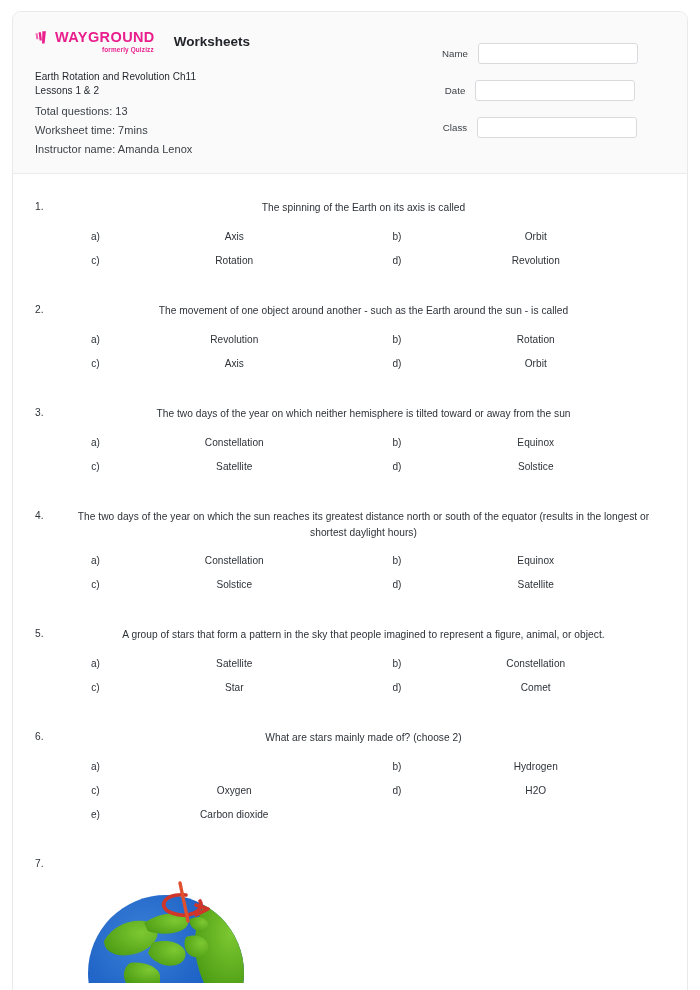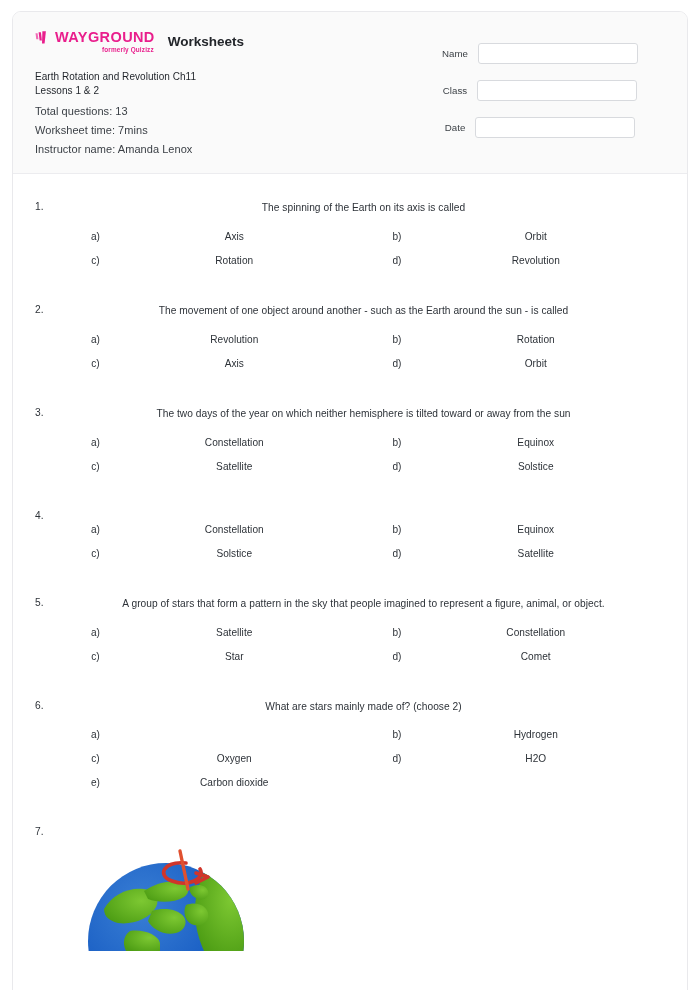--- a/index.html
+++ b/index.html
@@ -24,21 +24,21 @@
   .header {
     background: #fafafa;
     border-bottom: 1px solid #ececef;
     padding: 17px 22px 18px 22px;
     display: flex;
     justify-content: space-between;
     align-items: flex-start;
     min-height: 152px;
   }
   .header-left { width: 330px; }
-  .brandrow { display: flex; align-items: center; gap: 13px; }
+  .brandrow { display: flex; align-items: center; gap: 19px; }
   .logo-wrap { display: flex; flex-direction: column; align-items: flex-end; }
   .logo-main { display: flex; align-items: center; gap: 3px; }
   .logo-mark { display: block; }
   .logo-word {
     font-size: 14.5px;
     font-weight: bold;
     letter-spacing: 0.4px;
     color: #e91e8c;
   }
   .logo-sub {
@@ -161,27 +161,27 @@
         <div class="meta-line">Instructor name: Amanda Lenox</div>
       </div>
     </div>
 
     <div class="header-right">
       <div class="field-row">
         <span class="field-label">Name</span>
         <div class="field-box"></div>
       </div>
       <div class="field-row">
+        <span class="field-label">Date</span>
+        <div class="field-box"></div>
+      </div>
+      <div class="field-row">
         <span class="field-label">Class</span>
         <div class="field-box"></div>
       </div>
-      <div class="field-row">
-        <span class="field-label">Date</span>
-        <div class="field-box"></div>
-      </div>
     </div>
   </div>
 
   <div class="body" id="questions-container">
       <div class="q">
         <div class="q-num">1.</div>
         <div class="q-body">
           <div class="q-text">The spinning of the Earth on its axis is called</div>
           <div class="opts">
             <div class="opt">
@@ -247,20 +247,21 @@
             <div class="opt">
               <span class="opt-key">d)</span>
               <span class="opt-val">Solstice</span>
             </div>
           </div>
         </div>
       </div>
       <div class="q">
         <div class="q-num">4.</div>
         <div class="q-body">
+          <div class="q-text">The two days of the year on which the sun reaches its greatest distance north or south of the equator (results in the longest or shortest daylight hours)</div>
           <div class="opts">
             <div class="opt">
               <span class="opt-key">a)</span>
               <span class="opt-val">Constellation</span>
             </div>
             <div class="opt">
               <span class="opt-key">b)</span>
               <span class="opt-val">Equinox</span>
             </div>
             <div class="opt">

